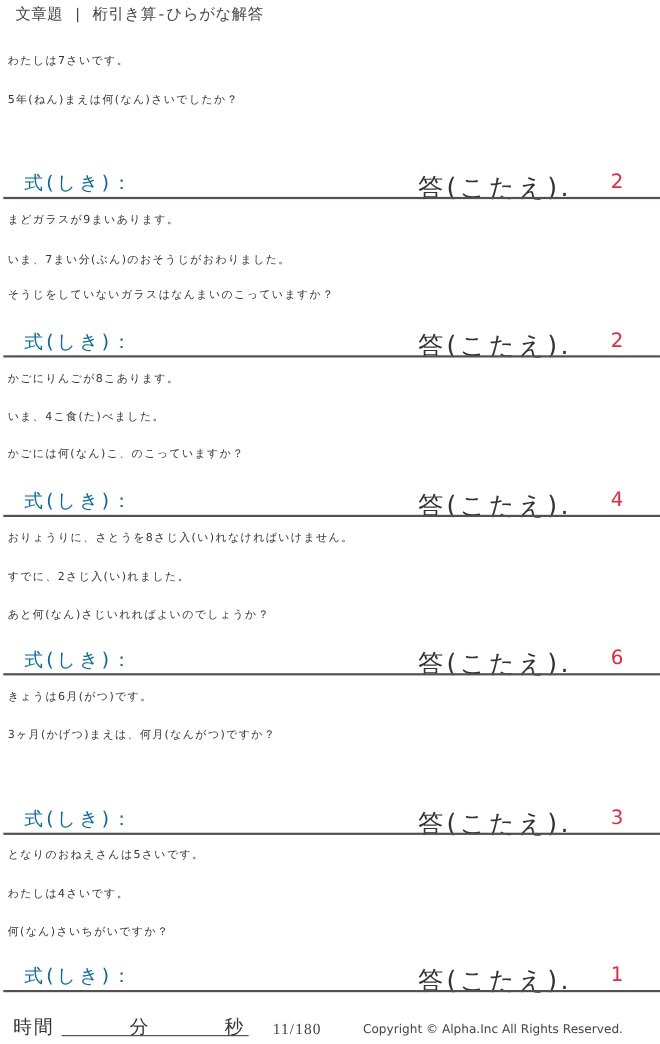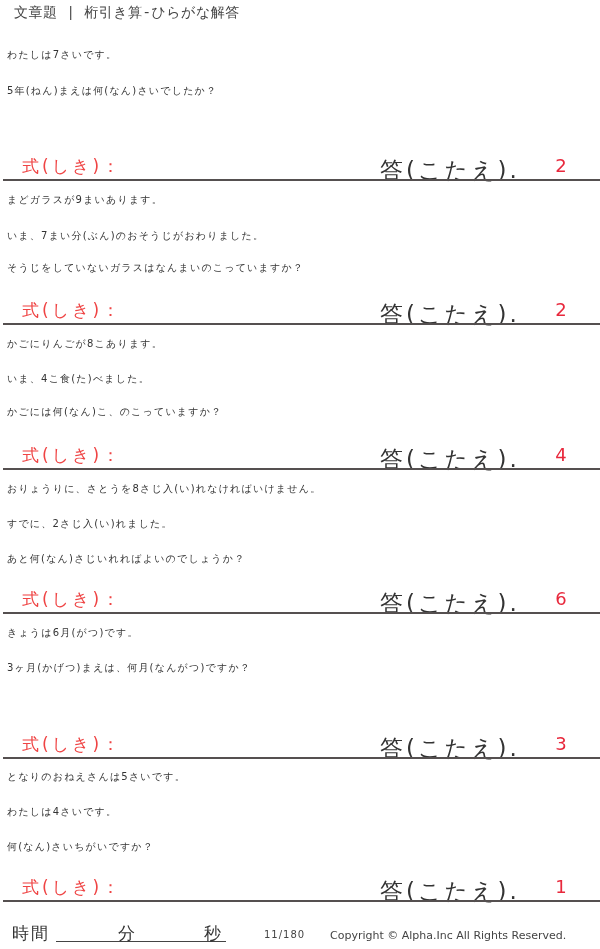--- a/index.html
+++ b/index.html
@@ -1,29 +1,29 @@
 <!DOCTYPE html>
 <html><head>
 <meta charset="utf-8">
 <style>
   html, body { margin:0; padding:0; background:#ffffff; }
   body { width:600px; height:949px; position:relative; overflow:hidden;
          font-family:"DejaVu Sans", sans-serif; color:#333333; }
   .abs { position:absolute; white-space:nowrap; }
   .title { left:14px; top:4px; font-size:14px; color:#444; letter-spacing:0.5px;font-family:Liberation Mono, monospace; }
   .q { left:7px; font-size:10px; color:#333; letter-spacing:1.2px; }
-  .formula { left:22px; font-size:17px; color:#ef4444; letter-spacing:3px; }
+  .formula { left:22px; font-size:17px; color:#0369a1; letter-spacing:3px; }
   .ansl { left:380px; font-size:23px; color:#333; letter-spacing:3px; }
   .ansv { left:553px; font-size:18px; color:#e8283c; width:16px; text-align:center; }
   .rule { left:3px; width:597px; height:2px; background:#555050; }
   .time-label { left:12px; top:922px; font-size:17px; color:#333; letter-spacing:2px; }
   .time-line { left:56px; top:941px; width:170px; height:1px; background:#444; }
   .min { left:118px; top:922px; font-size:17px; color:#333; }
   .sec { left:204px; top:922px; font-size:17px; color:#333; }
-  .page { left:264px; top:929px; font-size:10px; color:#444; letter-spacing:1px; }
+  .page { left:248px; top:929px; font-size:14px; color:#444; letter-spacing:1px;font-family:Liberation Serif, serif; }
   .copy { left:330px; top:929px; font-size:11px; color:#444; }
 </style>
 </head>
 <body>
 
 <div class="abs title">文章題 | 桁引き算-ひらがな解答</div>
 
 <section>
   <div class="abs q" style="top:48px">わたしは7さいです。</div>
   <div class="abs q" style="top:84px">5年(ねん)まえは何(なん)さいでしたか？</div>

